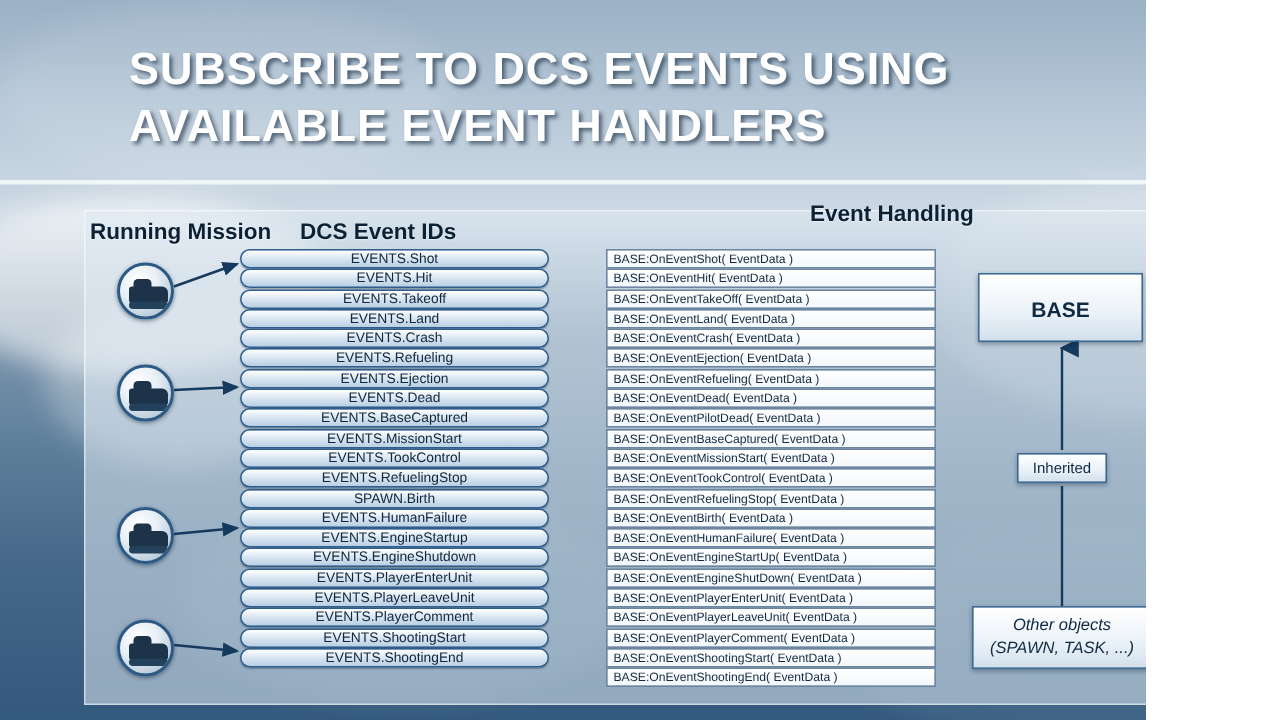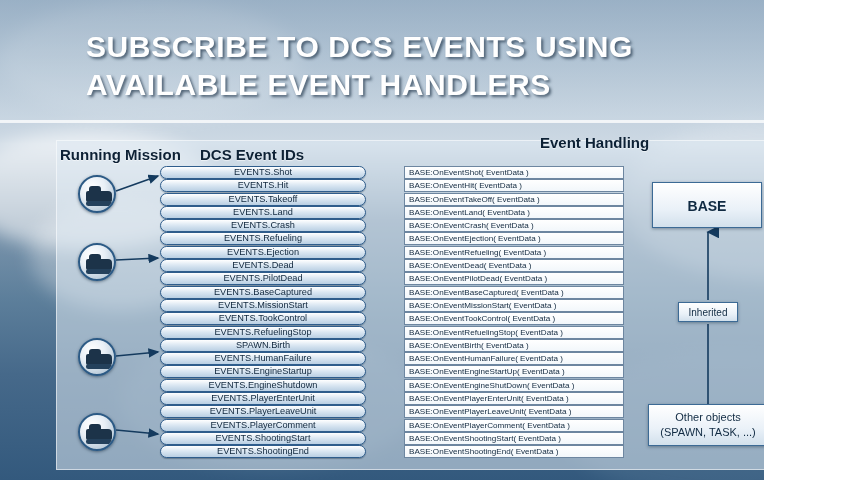--- a/index.html
+++ b/index.html
@@ -158,20 +158,21 @@
     width: 60px; height: 20px;
     line-height: 20px;
     font-size: 10px;
   }
   #box-other {
     left: 648px; top: 404px;
     width: 120px; height: 42px;
     padding-top: 5px;
     font-size: 11px;
     line-height: 15px;
+    font-style: italic;
   }
   svg.overlay { position: absolute; left:0; top:0; width:853px; height:480px; pointer-events:none; }
 </style>
 </head>
 <body>
 
 <div id="slide">
 
   <div class="cloud" style="left:-40px; top:130px; width:260px; height:120px;"></div>
   <div class="cloud" style="left:30px; top:200px; width:180px; height:110px; opacity:.5;"></div>
@@ -223,21 +224,20 @@
 
   <div id="ids-col">
       <div class="pill">EVENTS.Shot</div>
       <div class="pill">EVENTS.Hit</div>
       <div class="pill">EVENTS.Takeoff</div>
       <div class="pill">EVENTS.Land</div>
       <div class="pill">EVENTS.Crash</div>
       <div class="pill">EVENTS.Refueling</div>
       <div class="pill">EVENTS.Ejection</div>
       <div class="pill">EVENTS.Dead</div>
-      <div class="pill">EVENTS.PilotDead</div>
       <div class="pill">EVENTS.BaseCaptured</div>
       <div class="pill">EVENTS.MissionStart</div>
       <div class="pill">EVENTS.TookControl</div>
       <div class="pill">EVENTS.RefuelingStop</div>
       <div class="pill">SPAWN.Birth</div>
       <div class="pill">EVENTS.HumanFailure</div>
       <div class="pill">EVENTS.EngineStartup</div>
       <div class="pill">EVENTS.EngineShutdown</div>
       <div class="pill">EVENTS.PlayerEnterUnit</div>
       <div class="pill">EVENTS.PlayerLeaveUnit</div>

